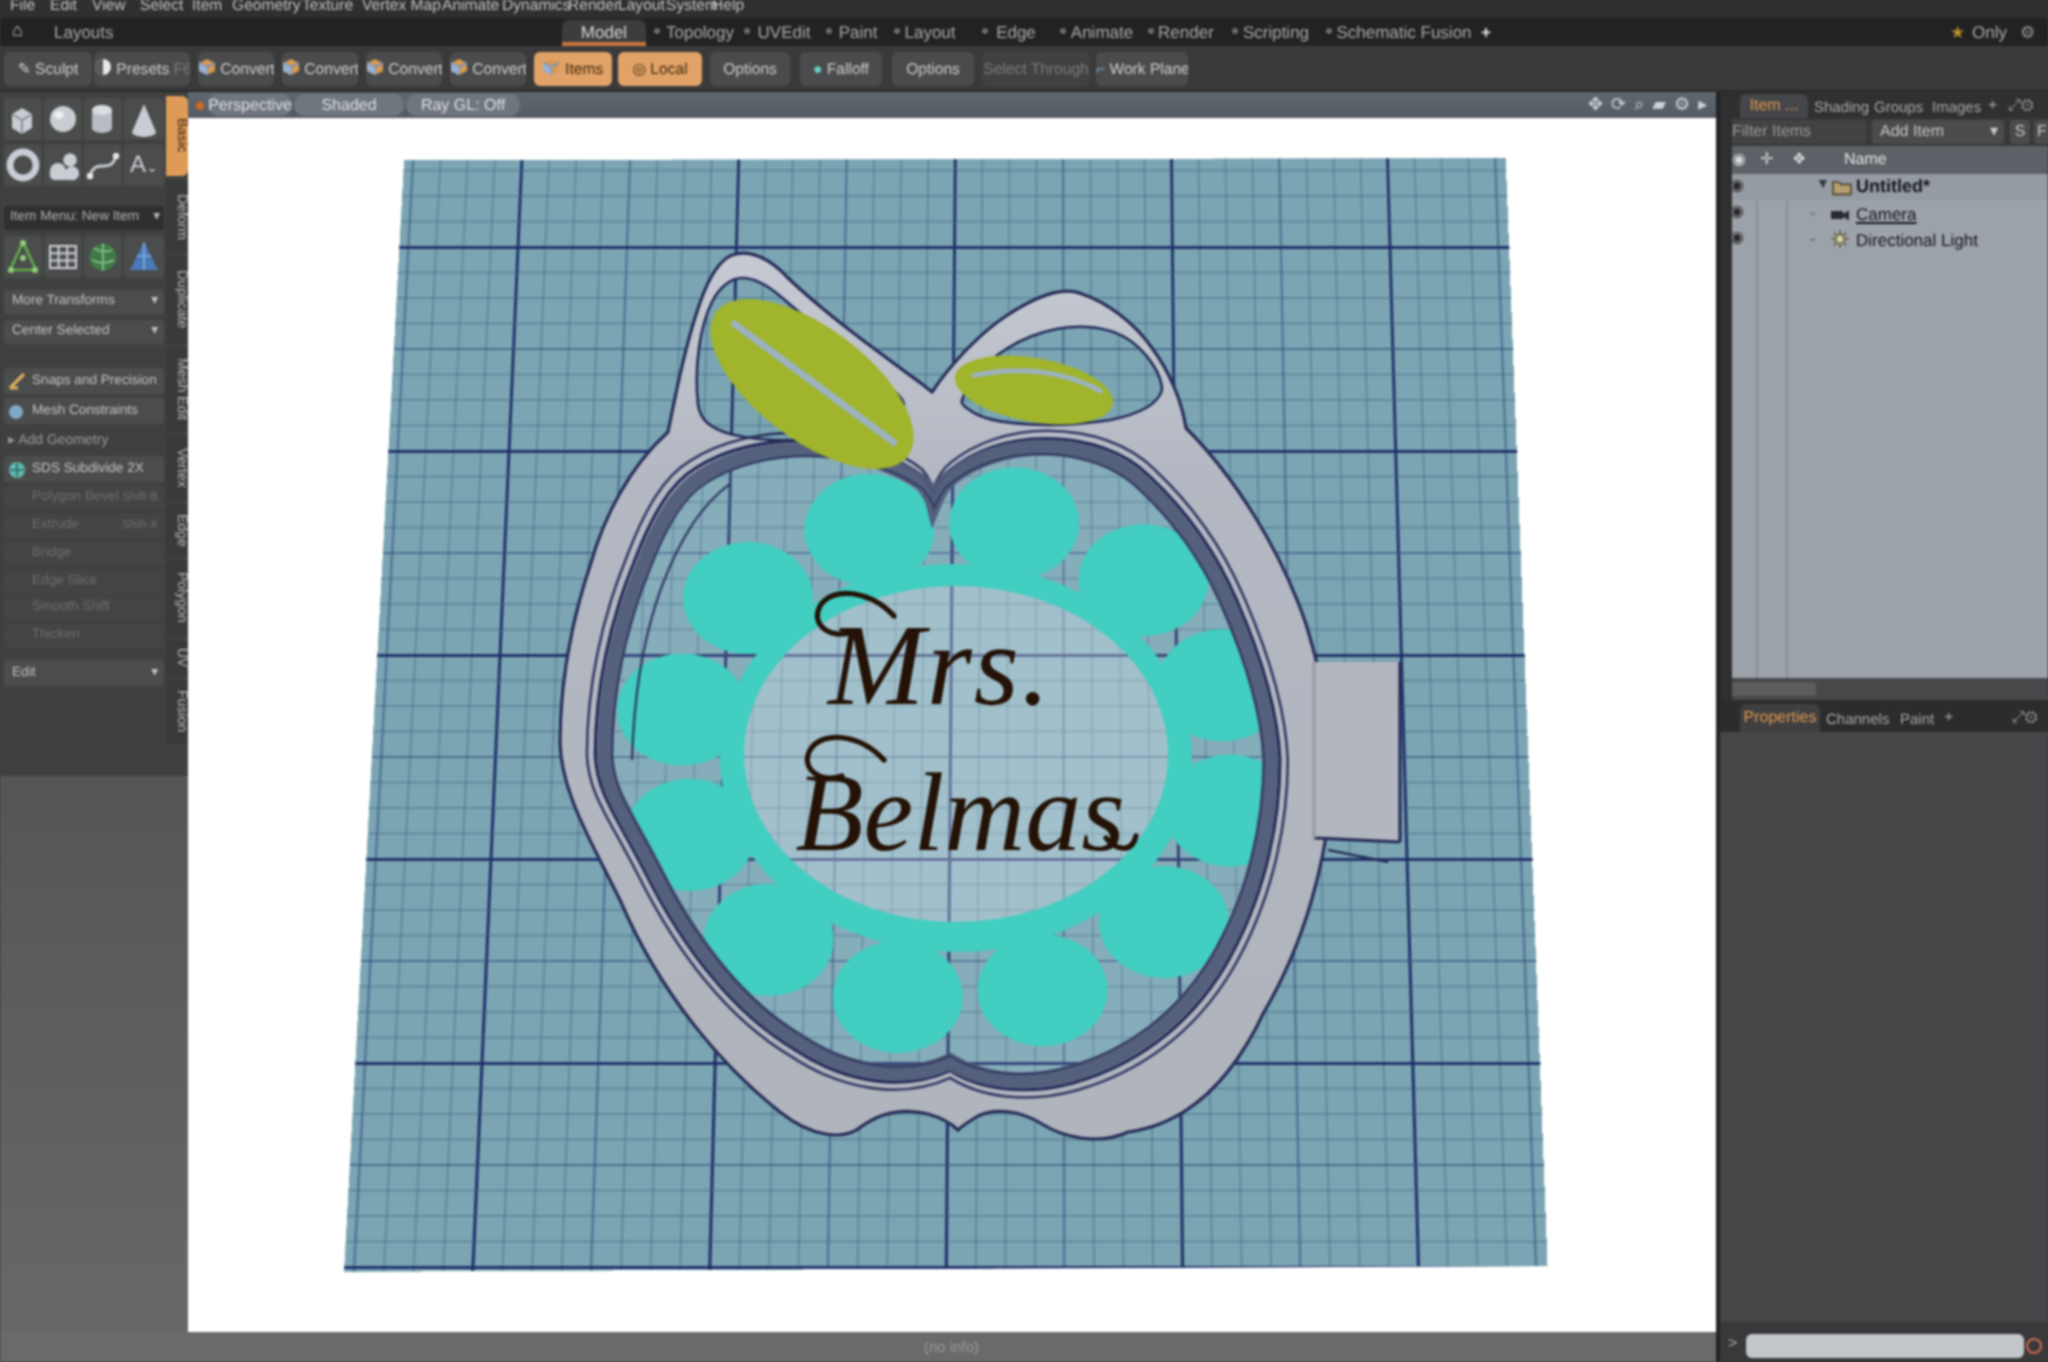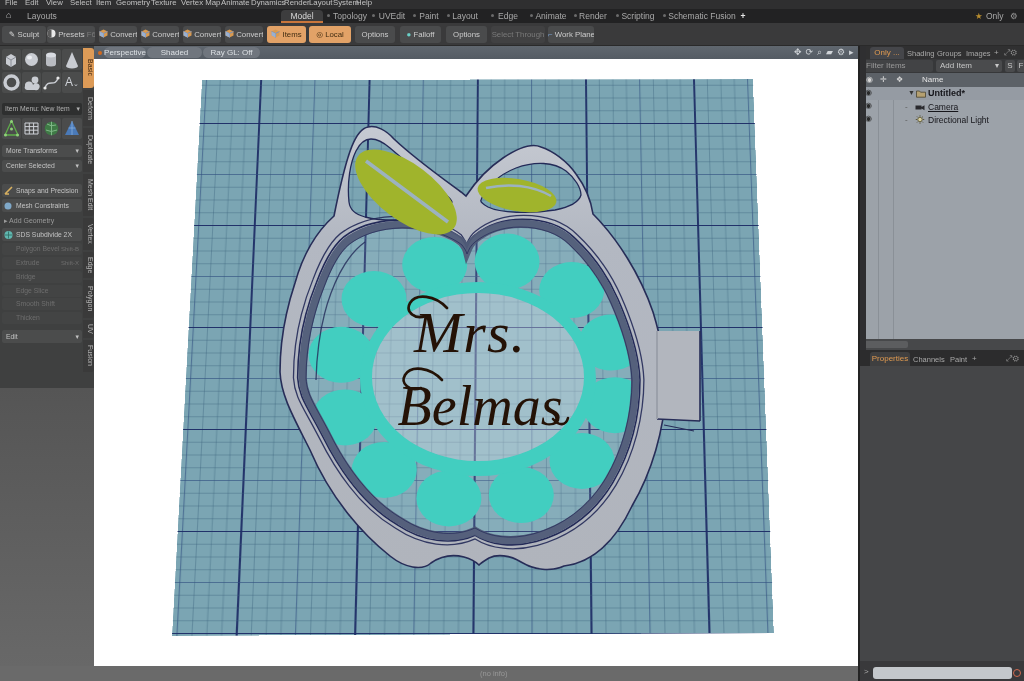--- a/index.html
+++ b/index.html
@@ -436,21 +436,21 @@
       <path d="M 366,161 L 448,222" stroke="#9cb2c0" stroke-width="3.5" fill="none"></path>
       <path d="M 486,188 C 508,183 532,185 551,196" stroke="#9cb2c0" stroke-width="2.5" fill="none"></path>
     </g>
   </svg>
 </div>
 
 <div id="rpanel" class="abs">
   <div class="abs" style="left:0;top:0;width:6px;height:304px;background:#2f2f31;z-index:5;"></div>
 
   <div class="abs" style="left:0;top:0;width:164px;height:13px;background:#303031;">
-    <div style="position:absolute;left:10px;top:1px;width:34px;height:12px;background:#45464a;border-radius:3px 3px 0 0;color:#e09a50;font-size:8px;line-height:12px;text-align:center;">Only ...</div>
+    <div style="position:absolute;left:10px;top:1px;width:34px;height:12px;background:#45464a;border-radius:3px 3px 0 0;color:#e09a50;font-size:8px;line-height:12px;text-align:center;">Item ...</div>
     <span style="position:absolute;left:47px;top:2.5px;font-size:7.5px;color:#a8a8a8;">Shading</span>
     <span style="position:absolute;left:77px;top:2.5px;font-size:7.5px;color:#a8a8a8;">Groups</span>
     <span style="position:absolute;left:106px;top:2.5px;font-size:7.5px;color:#a8a8a8;">Images</span>
     <span style="position:absolute;left:134px;top:2px;font-size:8px;color:#a8a8a8;">+</span>
     <span style="position:absolute;left:144px;top:2px;font-size:8px;color:#999;">⤢⚙</span>
   </div>
 
   <div class="abs" style="left:0;top:13px;width:164px;height:14px;background:#37383a;">
     <div style="position:absolute;left:3px;top:1px;width:70px;height:12px;background:#424345;border-radius:2px;color:#9a9a9a;font-size:8px;line-height:12px;padding-left:3px;">Filter Items</div>
     <div style="position:absolute;left:76px;top:1px;width:66px;height:12px;background:#4a4b4d;border-radius:2px;color:#c8c8c8;font-size:8px;line-height:12px;padding-left:4px;">Add Item <span style="float:right;margin-right:3px;">▾</span></div>
@@ -512,15 +512,15 @@
   <div class="abs" style="left:0;top:320px;width:164px;height:295px;background:#454648;"></div>
 
   <div class="abs" style="left:0;top:615px;width:164px;height:20px;background:#39393b;">
     <span style="position:absolute;left:4px;top:6px;font-size:8px;color:#aaa;">&gt;</span>
     <div style="position:absolute;left:13px;top:6px;width:139px;height:12px;background:#c3c7cb;border-radius:3px;"></div>
     <div style="position:absolute;left:153px;top:8px;width:8px;height:8px;border-radius:50%;border:1.5px solid #d06a50;"></div>
   </div>
 </div>
 
 <div id="statusbar" class="abs">
-  <span style="position:absolute;left:480px;top:3px;font-size:7.5px;color:#999;">(no info)</span>
+  <span style="position:absolute;left:462px;top:3px;font-size:7.5px;color:#999;">(no info)</span>
 </div>
 
 </div>
 </body></html>

